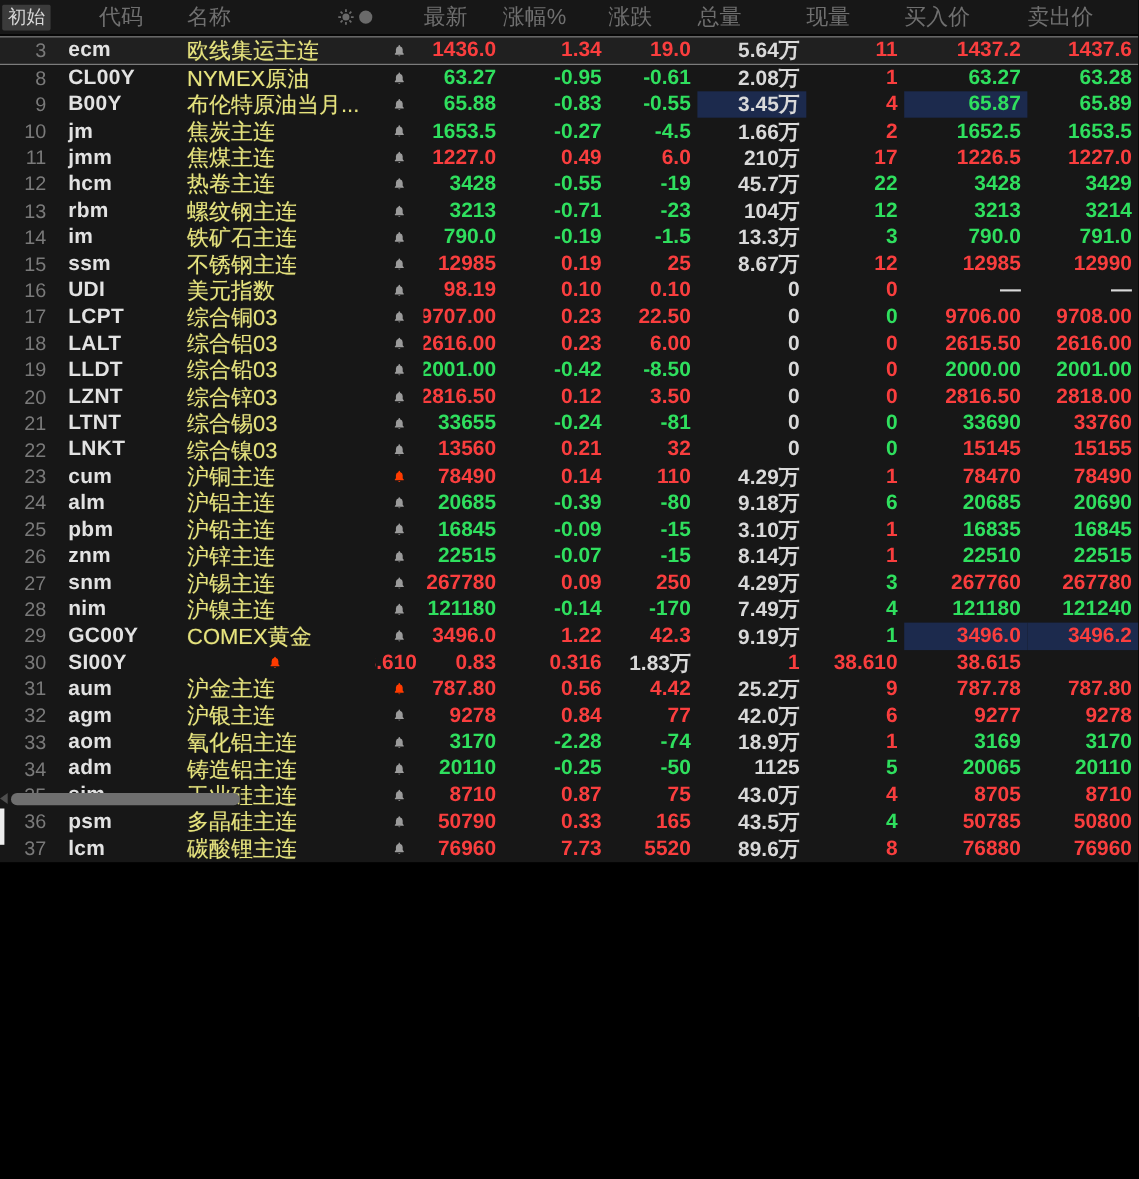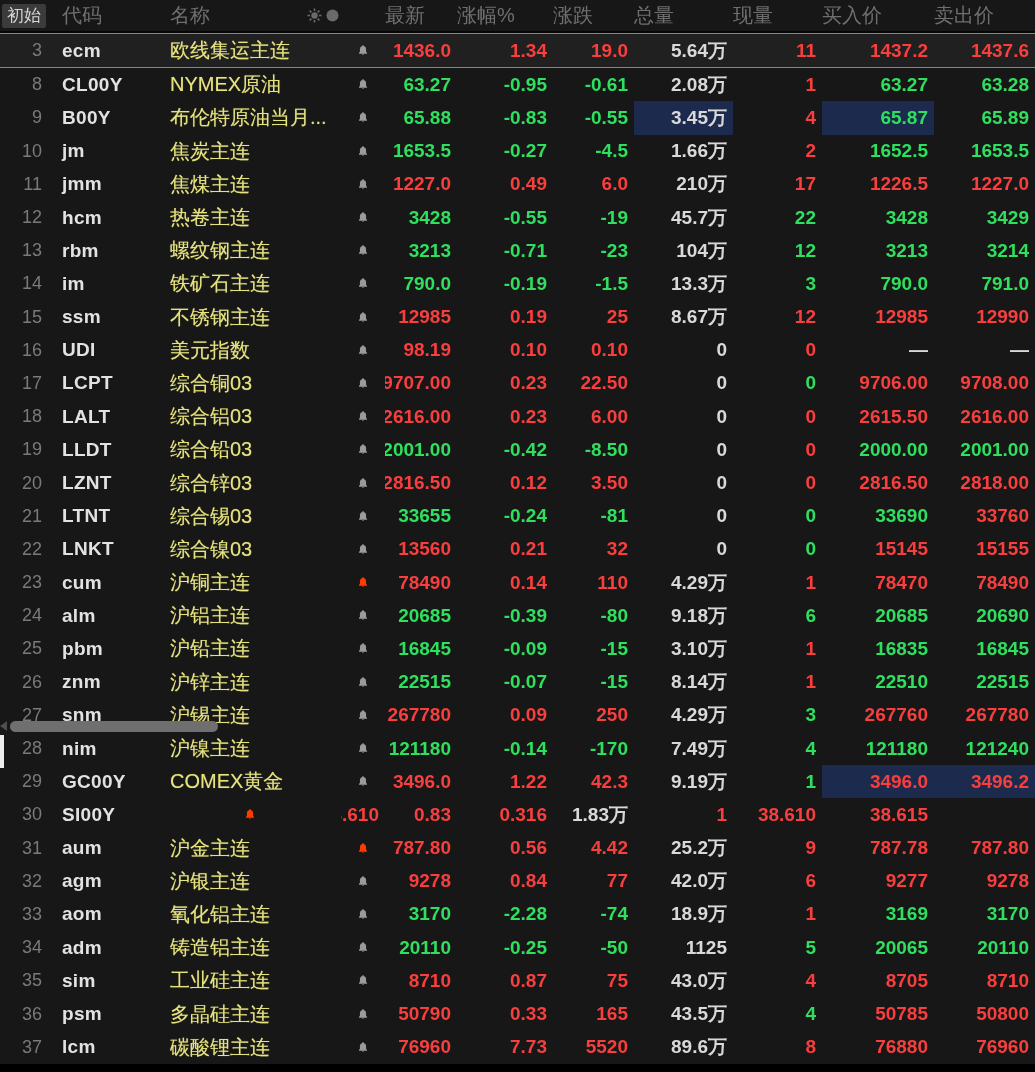--- a/index.html
+++ b/index.html
@@ -2,30 +2,30 @@
 <html style="--red: #f93e3e; --green: #2fdf5e; --white: #d9d9d9; --yellow: #e6e37e; --hl: #1c2a4d;"><head>
 <meta charset="utf-8">
 <style>
   :root{
     --red:#f93e3e; --green:#2fdf5e; --white:#d9d9d9;
     --bg:#171717; --selbg:#202020; --hl:#1c2a4d;
     --hdr:#6f6f6f; --yellow:#e6e37e;
   }
   html,body{margin:0;padding:0;background:#000;}
   body{font-family:"Liberation Sans","DejaVu Sans",sans-serif;}
-  #app{position:relative;width:1035px;height:1064px;background:var(--bg);overflow:hidden;
+  #app{position:relative;width:1035px;height:784px;background:var(--bg);overflow:hidden;
        display:flex;flex-direction:column;}
   .grid-row{display:grid;grid-template-columns:50px 108px 183px 44px 72px 96px 81px 99px 89px 112px 101px;
        align-items:center;}
   
   .header{height:31px;flex:0 0 31px;border-bottom:2px solid #060606;color:var(--hdr);
        font-size:20px;background:var(--bg);}
   .header .h{white-space:nowrap;overflow:hidden;}
   .h-right{text-align:left;padding-right:6px;}
-  .h-left{padding-left:12px;}
+  .h-left{padding-left:12px;text-align:center;}
   .initial-btn{display:inline-block;background:#3b3b3b;color:#d6d6d6;font-size:17px;
        line-height:24px;padding:0 5px;margin-left:2px;border-radius:2px;}
   .name-h{display:flex;align-items:center;justify-content:space-between;padding-left:12px;}
   .h-icons{display:flex;align-items:center;gap:4px;padding-right:2px;}
   .h-icons svg{display:block;}
   
   #rows{flex:1 1 auto;display:flex;flex-direction:column;}
   .row{flex:1 1 0;min-height:0;font-size:19px;font-weight:bold;cursor:default;}
   .row.sel{background:var(--selbg);border-top:1px solid #878787;border-bottom:1px solid #878787;}
   .cell{white-space:nowrap;overflow:hidden;height:100%;display:flex;align-items:center;}

